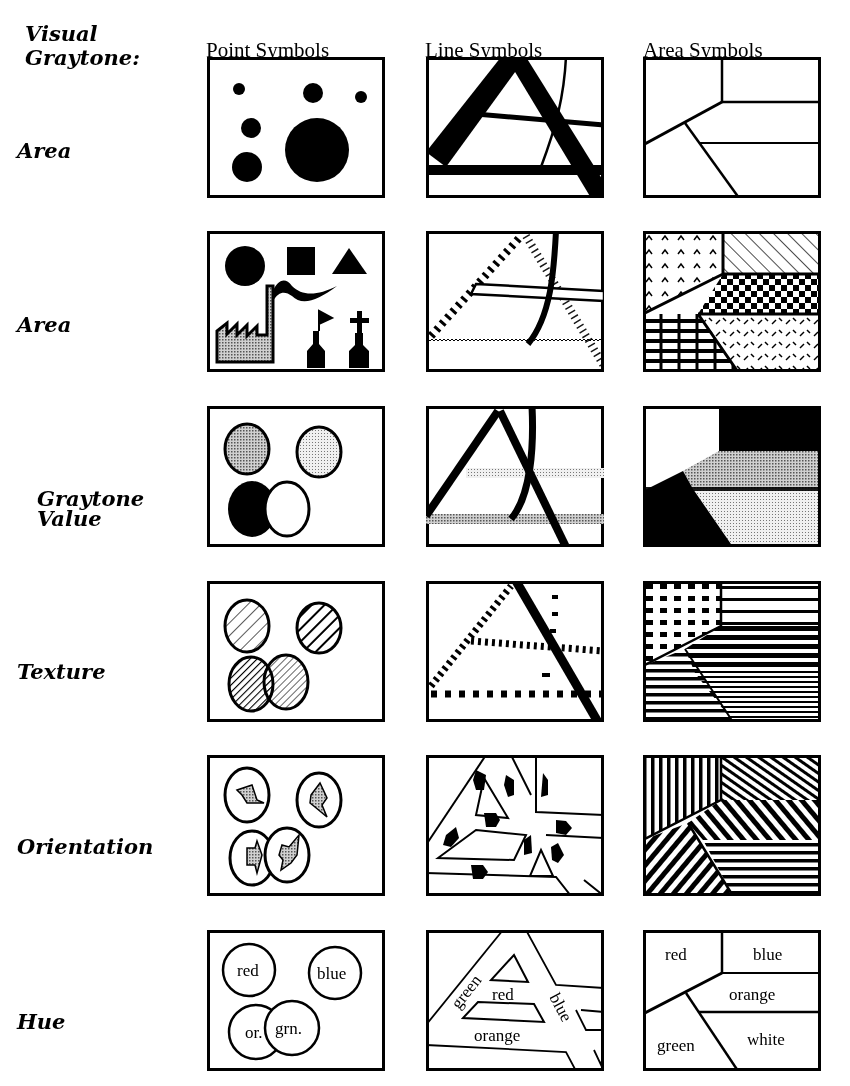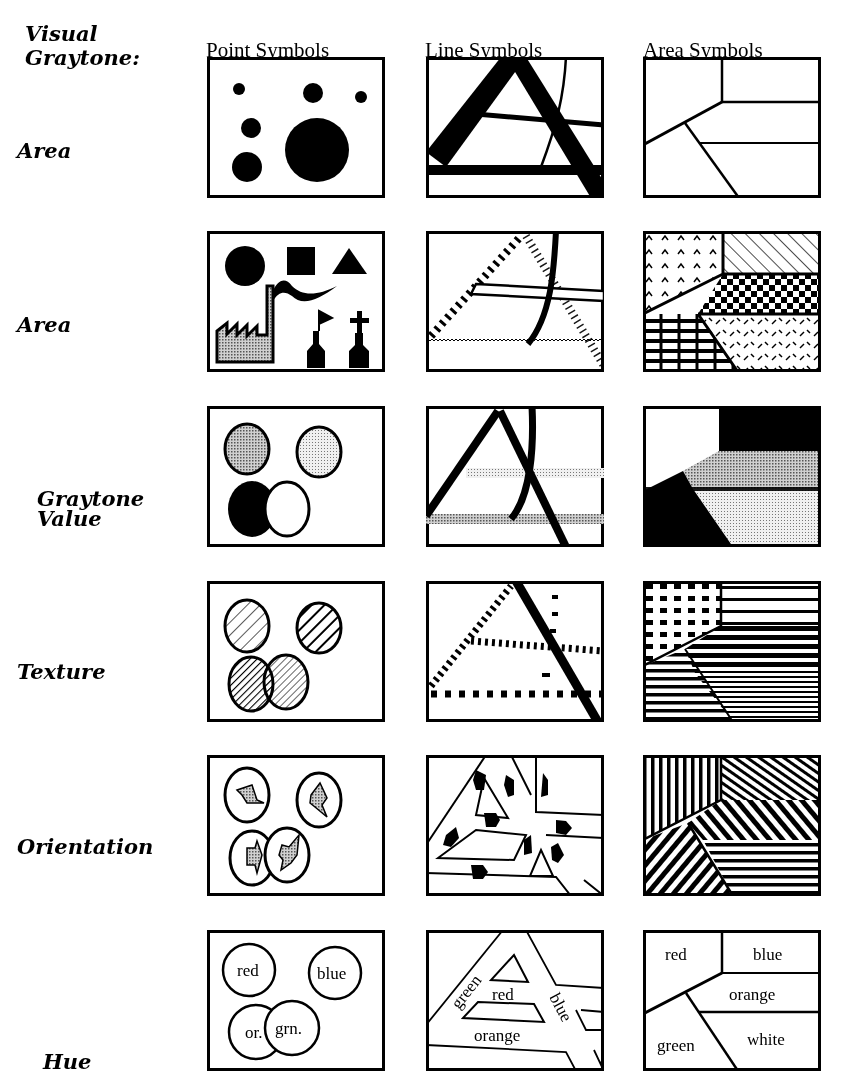--- a/index.html
+++ b/index.html
@@ -22,21 +22,21 @@
 <div class="colhead" style="left:643px;">Area Symbols</div>
 
 <div class="rowlabel" style="top:139px;">Area</div>
 <div class="rowlabel" style="top:313px;">Area</div>
 <div class="rowlabel" style="top:487px;margin-left:20px;">
   <div>Graytone</div>
   <div style="margin-top:-4px;">Value</div>
 </div>
 <div class="rowlabel" style="top:660px;">Texture</div>
 <div class="rowlabel" style="top:835px;">Orientation</div>
-<div class="rowlabel" style="top:1050px;margin-left:26px;">Hue</div>
+<div class="rowlabel" style="top:1010px;">Hue</div>
 
 <svg width="0" height="0" style="position:absolute">
   <defs>
     <pattern id="dotsDark" width="3" height="3" patternUnits="userSpaceOnUse">
         <rect width="3" height="3" fill="#d0d0d0"></rect>
         <rect width="1.5" height="1.5" fill="#555"></rect>
       </pattern>
     <pattern id="dotsLight" width="3" height="3" patternUnits="userSpaceOnUse">
         <rect width="3" height="3" fill="#f0f0f0"></rect>
         <rect width="1" height="1" fill="#777"></rect>

